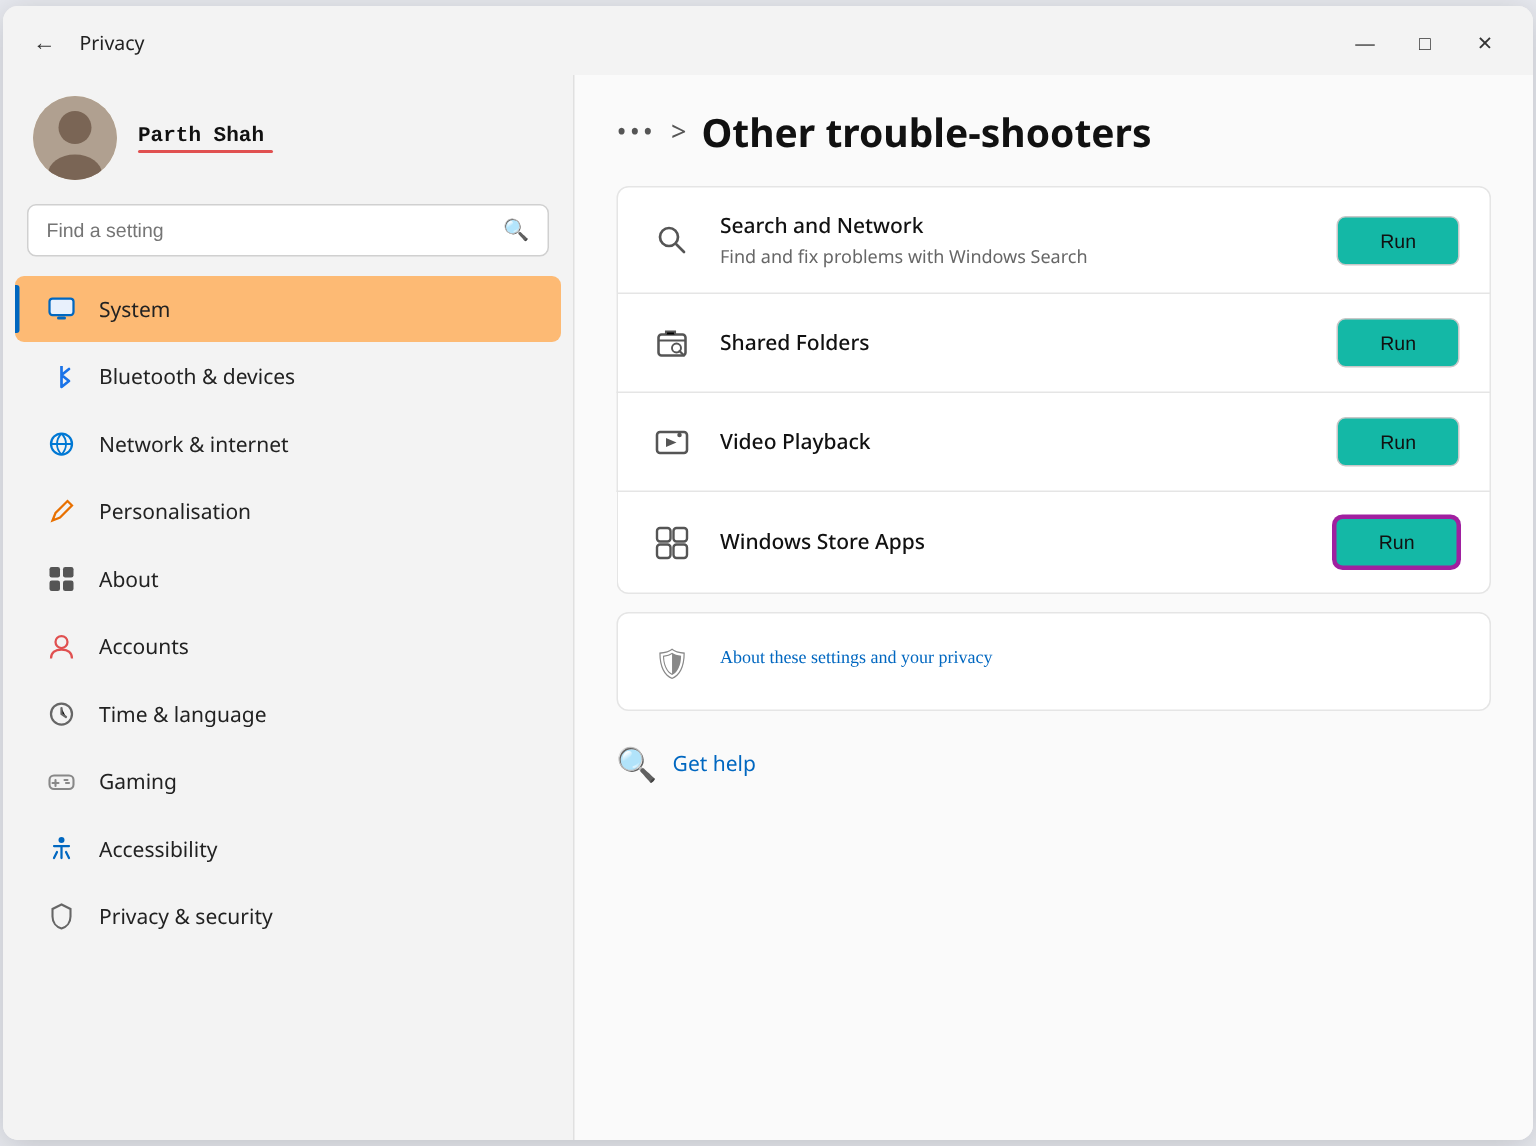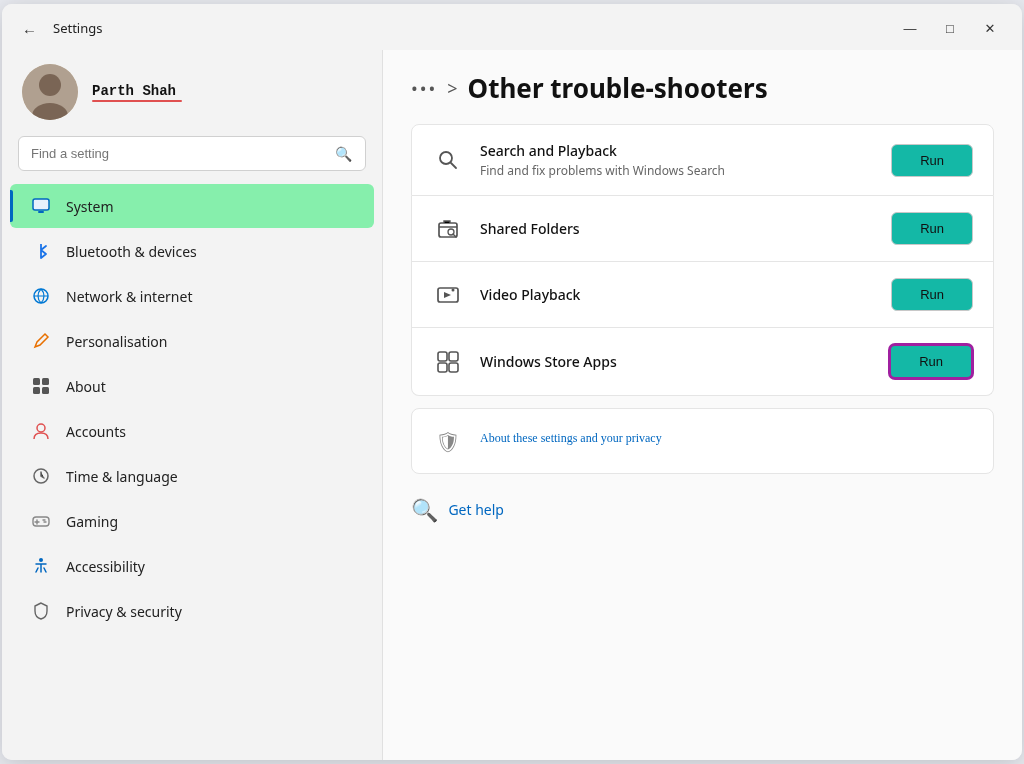--- a/index.html
+++ b/index.html
@@ -147,21 +147,21 @@
       gap: 14px;
       padding: 11px 20px;
       cursor: pointer;
       border-radius: 6px;
       margin: 1px 8px;
       font-size: 14px;
       color: #222;
       position: relative;
     }
     .nav-item.active {
-      background: #86efac;
+      background: #fdba74;
     }
     .nav-item.active::before {
       content: '';
       position: absolute;
       left: 0;
       top: 6px;
       bottom: 6px;
       width: 3px;
       background: #0067c0;
       border-radius: 0 2px 2px 0;
@@ -268,21 +268,21 @@
     .get-help-link { font-size: 14px; color: #0067c0; cursor: pointer; text-decoration: none; }
   </style>
 </head>
 <body>
 
 <div class="window">
 
   <div class="titlebar">
     <div class="titlebar-left">
       <button class="titlebar-back">←</button>
-      <span class="titlebar-title">Settings</span>
+      <span class="titlebar-title">Privacy</span>
     </div>
     <div class="titlebar-controls">
       <button class="titlebar-btn">—</button>
       <button class="titlebar-btn">□</button>
       <button class="titlebar-btn close">✕</button>
     </div>
   </div>
 
   <div class="main-body">
 
@@ -412,21 +412,21 @@
       <div class="content-scroll">
         <div class="troubleshooter-list" id="troubleshooter-list">
         <div class="troubleshooter-item">
       <div class="troubleshooter-item-icon">
                 <svg width="24" height="24" viewBox="0 0 24 24">
                   <circle cx="10" cy="10" r="6" stroke="#555" stroke-width="1.8" fill="none"></circle>
                   <path d="M15 15l5 5" stroke="#555" stroke-width="1.8" stroke-linecap="round"></path>
                 </svg>
               </div>
       <div class="troubleshooter-item-info">
-        <div class="troubleshooter-item-name">Search and Playback</div>
+        <div class="troubleshooter-item-name">Search and Network</div>
         <div class="troubleshooter-item-desc">Find and fix problems with Windows Search</div>
       </div>
       <button class="run-btn">Run</button>
     </div>
             <div class="troubleshooter-item">
       <div class="troubleshooter-item-icon">
                 <svg width="24" height="24" viewBox="0 0 24 24">
                   <rect x="3" y="6" width="18" height="14" rx="2" stroke="#555" stroke-width="1.7" fill="none"></rect>
                   <path d="M3 10h18" stroke="#555" stroke-width="1.4"></path>
                   <path d="M8 6V4h6v2" stroke="#555" stroke-width="1.4"></path>

